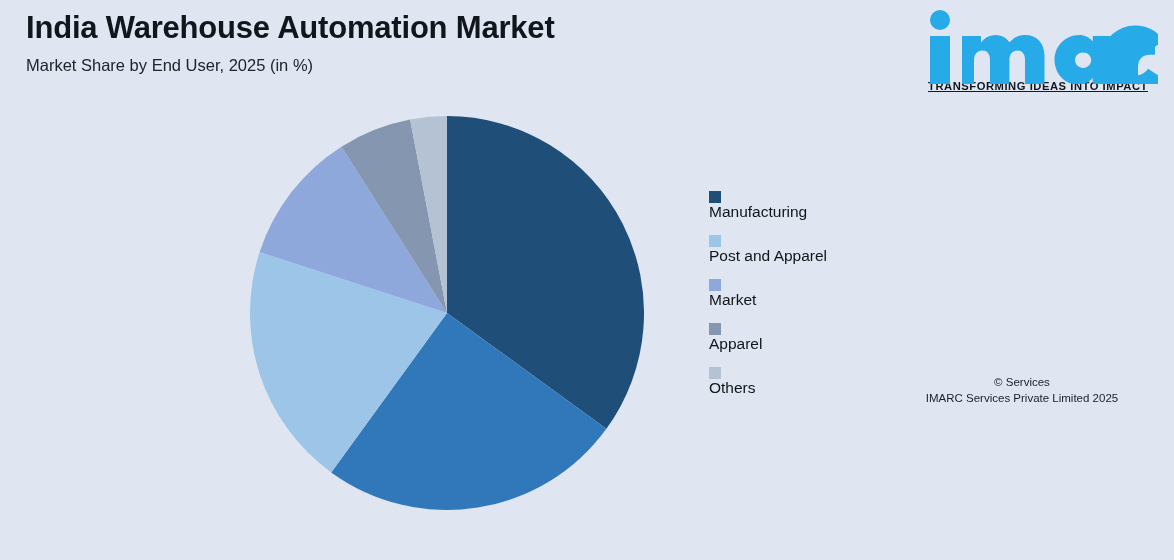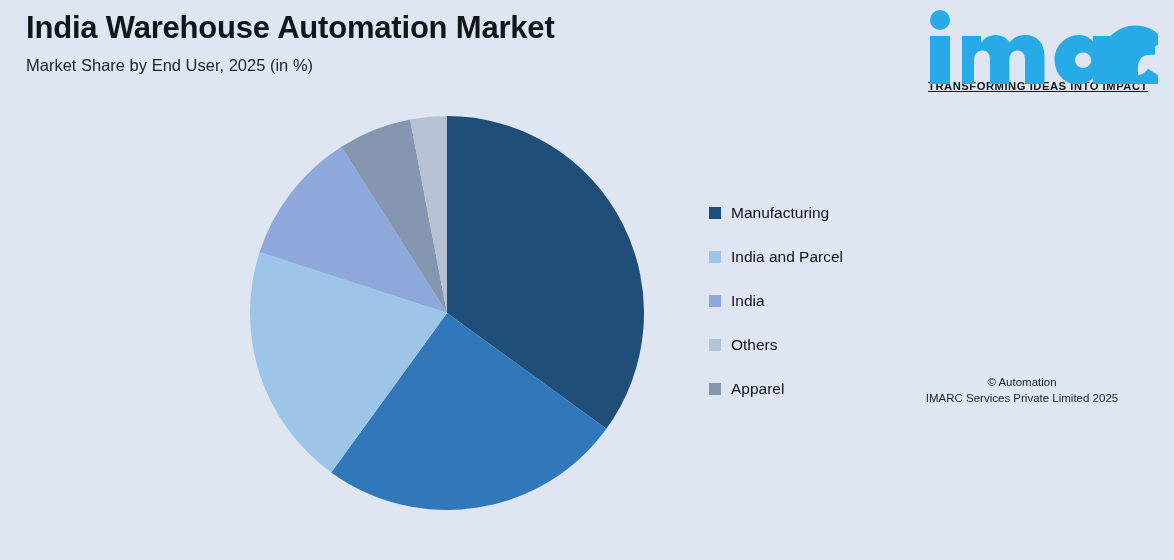--- a/index.html
+++ b/index.html
@@ -88,22 +88,23 @@
 
   
   .legend {
     position: absolute;
     left: 709px;
     top: 191px;
     width: 260px;
   }
   .legend-item {
     display: flex;
-    align-items: center;
+    align-items: flex-start;
     height: 44px;
+    flex-direction: column;
   }
   .legend-swatch {
     width: 12px;
     height: 12px;
     flex: 0 0 12px;
     margin-right: 10px;
   }
   .legend-label {
     font-size: 15.5px;
     line-height: 18px;
@@ -171,34 +172,34 @@
     </svg>
   </div>
 
   <div class="legend">
     <div class="legend-item">
       <span class="legend-swatch" style="background:#1F4E79"></span>
       <span class="legend-label">Manufacturing</span>
     </div>
     <div class="legend-item">
       <span class="legend-swatch" style="background:#9CC5E8"></span>
-      <span class="legend-label">India and Parcel</span>
+      <span class="legend-label">Post and Apparel</span>
     </div>
     <div class="legend-item">
       <span class="legend-swatch" style="background:#8FA8DC"></span>
-      <span class="legend-label">India</span>
+      <span class="legend-label">Market</span>
+    </div>
+    <div class="legend-item">
+      <span class="legend-swatch" style="background:#8496B0"></span>
+      <span class="legend-label">Apparel</span>
     </div>
     <div class="legend-item">
       <span class="legend-swatch" style="background:#B4C2D3"></span>
       <span class="legend-label">Others</span>
     </div>
-    <div class="legend-item">
-      <span class="legend-swatch" style="background:#8496B0"></span>
-      <span class="legend-label">Apparel</span>
-    </div>
   </div>
 
   <div class="footer">
-    <div class="footer-line">© Automation</div>
+    <div class="footer-line">© Services</div>
     <div class="footer-line">IMARC Services Private Limited  2025</div>
   </div>
 
 </div>
 
 </body></html>

